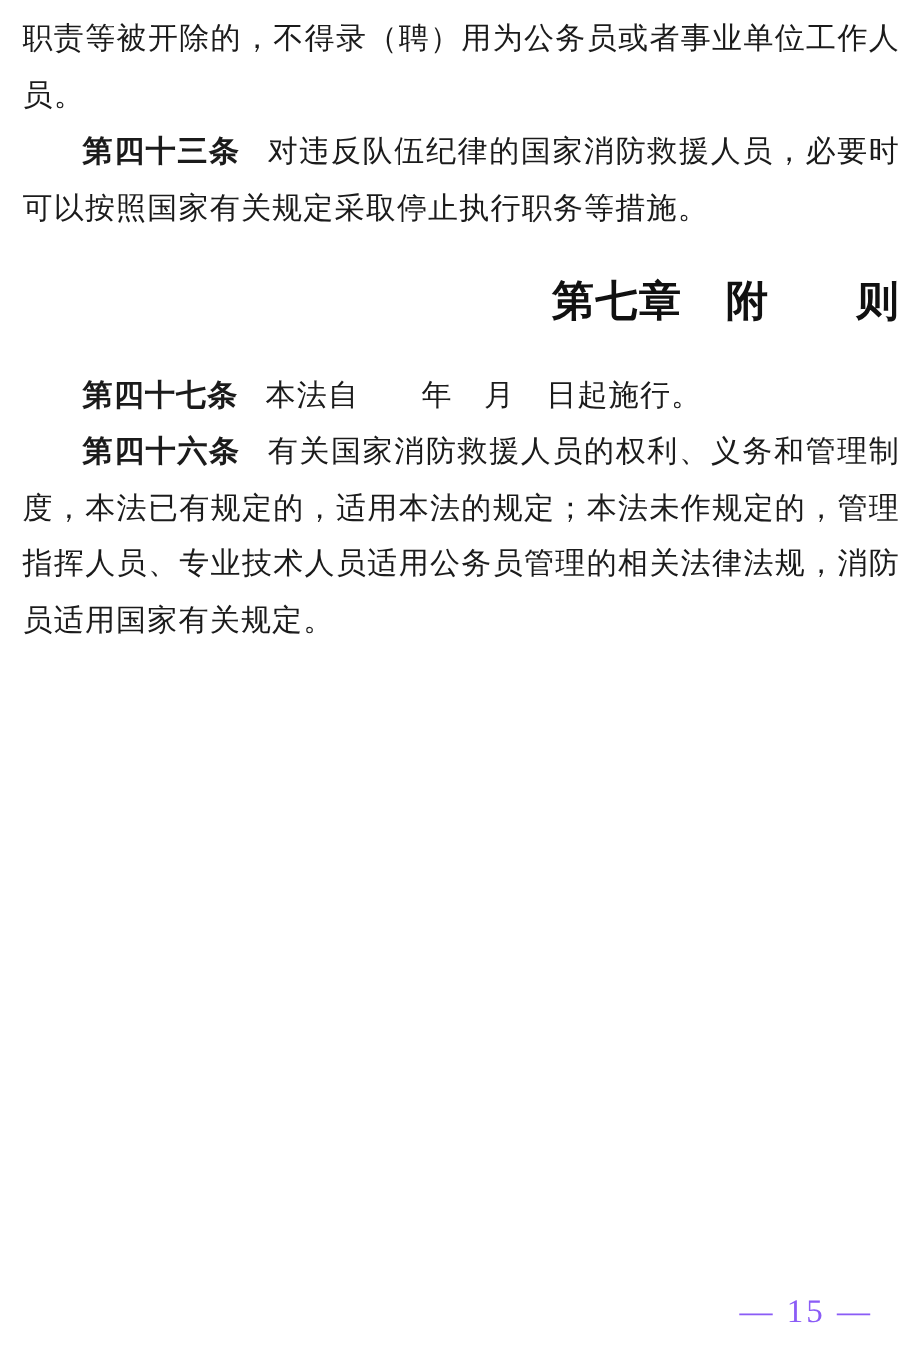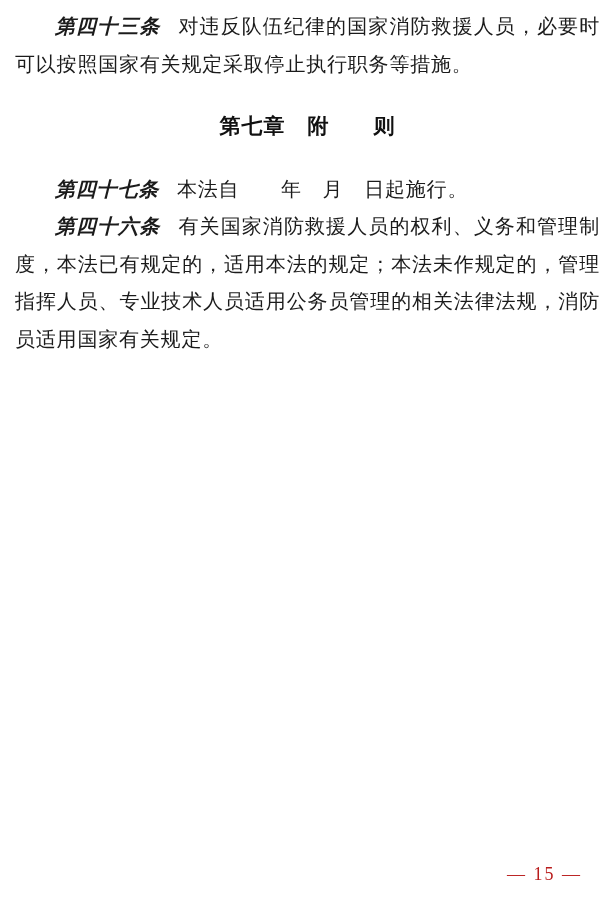--- a/index.html
+++ b/index.html
@@ -27,48 +27,48 @@
     text-align: justify;
     text-justify: inter-character;
     color: #1b1b1b;
   }
   .para.indent {
     text-indent: 2em;
   }
   .article-label {
     font-weight: bold;
     margin-right: 0.9em;
-    font-style: italic;
   }
   .chapter {
     margin: 25px 0 25px 0;
-    font-size: 21px;
+    font-size: 28px;
     line-height: 37.5px;
     font-weight: bold;
-    text-align: center;
+    text-align: right;
     letter-spacing: 1px;
     color: #111111;
   }
   .page-footer {
     position: absolute;
     top: 862px;
     right: 32px;
-    font-size: 18px;
+    font-size: 22px;
     line-height: 24px;
     letter-spacing: 2px;
-    color: #b91c1c;
+    color: #8b5cf6;
     font-family: "Liberation Serif", "DejaVu Serif", serif;
   }
 </style>
 </head>
 <body>
 
 <div class="page">
   <div class="content">
 
+    <p class="para">职责等被开除的，不得录（聘）用为公务员或者事业单位工作人员。</p>
 
     <p class="para indent"><span class="article-label">第四十三条</span><span>对违反队伍纪律的国家消防救援人员，必要时可以按照国家有关规定采取停止执行职务等措施。</span></p>
 
 
     <h2 class="chapter">第七章　附　　则</h2>
 
 
     <p class="para indent"><span class="article-label">第四十七条</span><span>本法自　　年　月　日起施行。</span></p>
 
     <p class="para indent"><span class="article-label">第四十六条</span><span>有关国家消防救援人员的权利、义务和管理制度，本法已有规定的，适用本法的规定；本法未作规定的，管理指挥人员、专业技术人员适用公务员管理的相关法律法规，消防员适用国家有关规定。</span></p>

